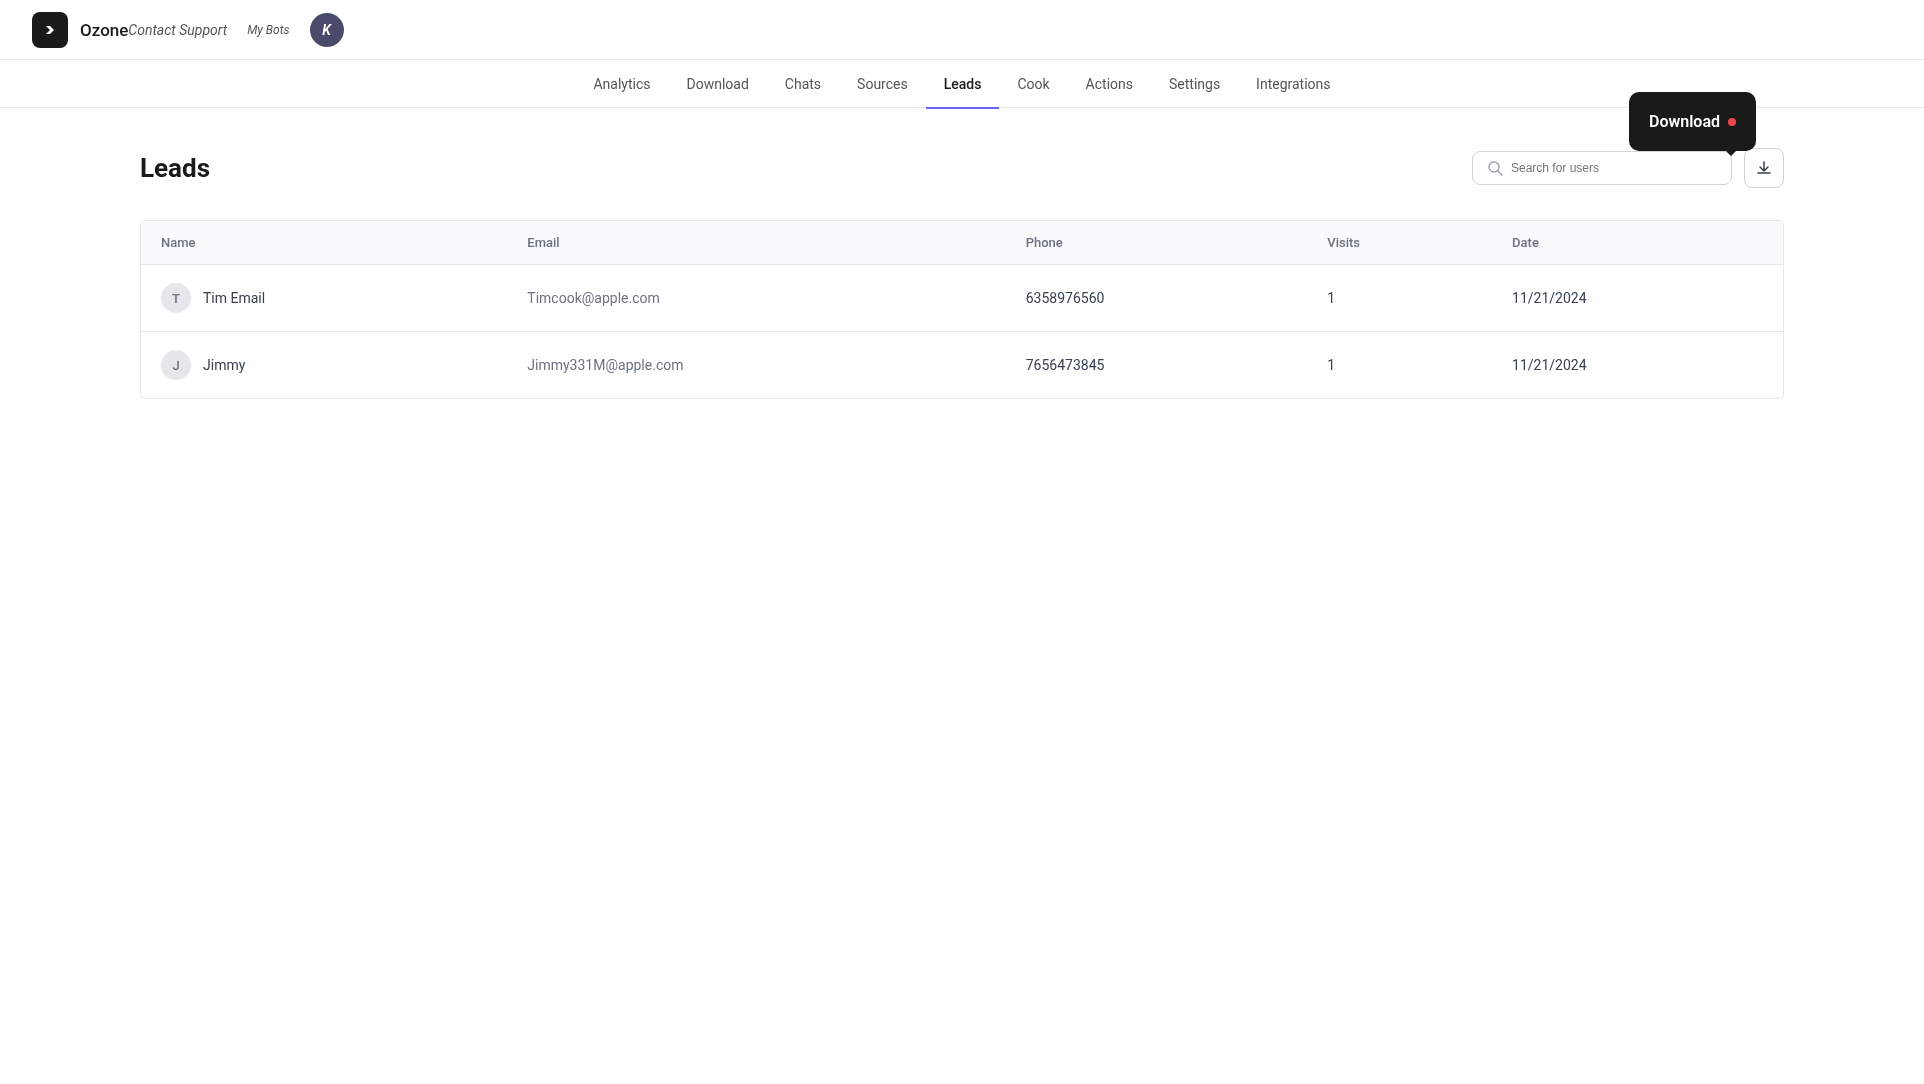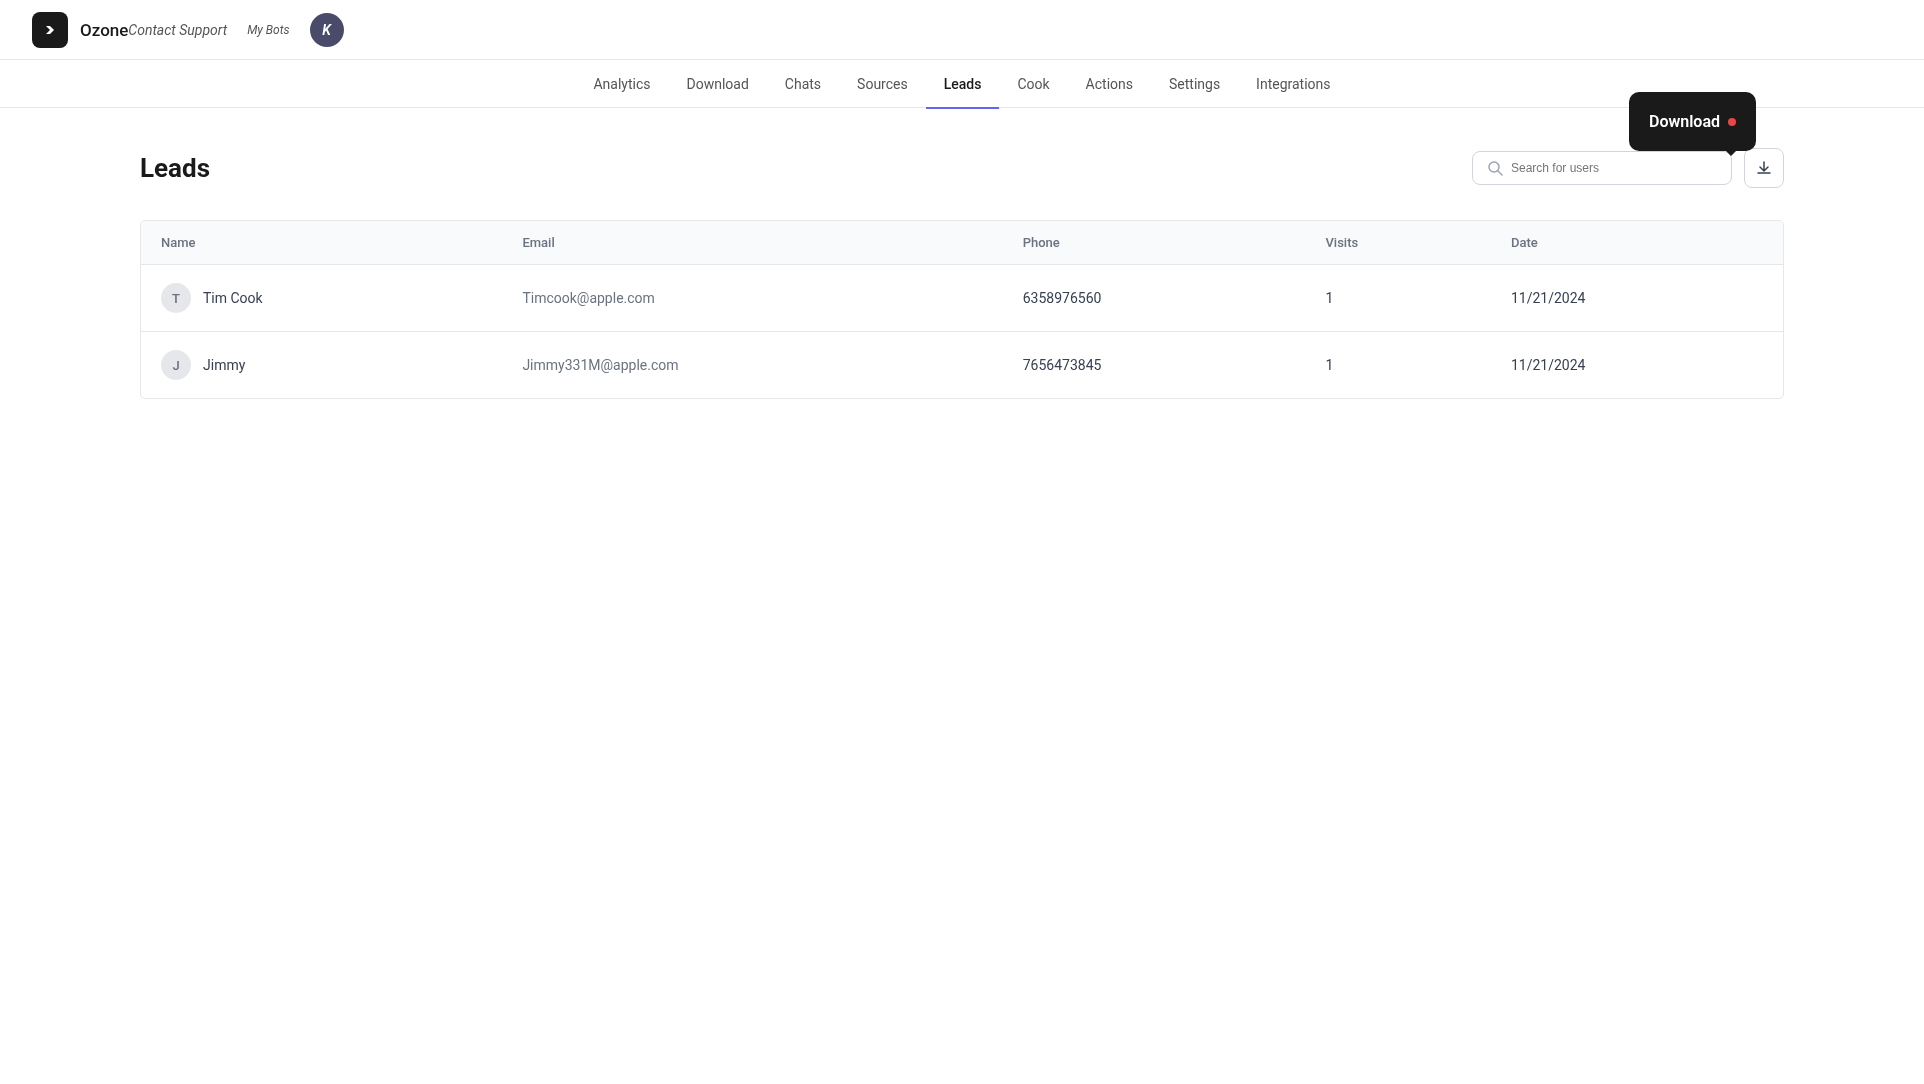--- a/index.html
+++ b/index.html
@@ -324,21 +324,21 @@
           <th>Visits</th>
           <th>Date</th>
         </tr>
       </thead>
       <tbody>
 
         <tr>
           <td>
             <div class="name-cell">
               <div class="user-avatar">T</div>
-              <span>Tim Cook</span>
+              <span>Tim Email</span>
             </div>
           </td>
           <td class="email-cell">Timcook@apple.com</td>
           <td class="phone-cell">6358976560</td>
           <td class="visits-cell">1</td>
           <td class="date-cell">11/21/2024</td>
         </tr>
 
         <tr>
           <td>

